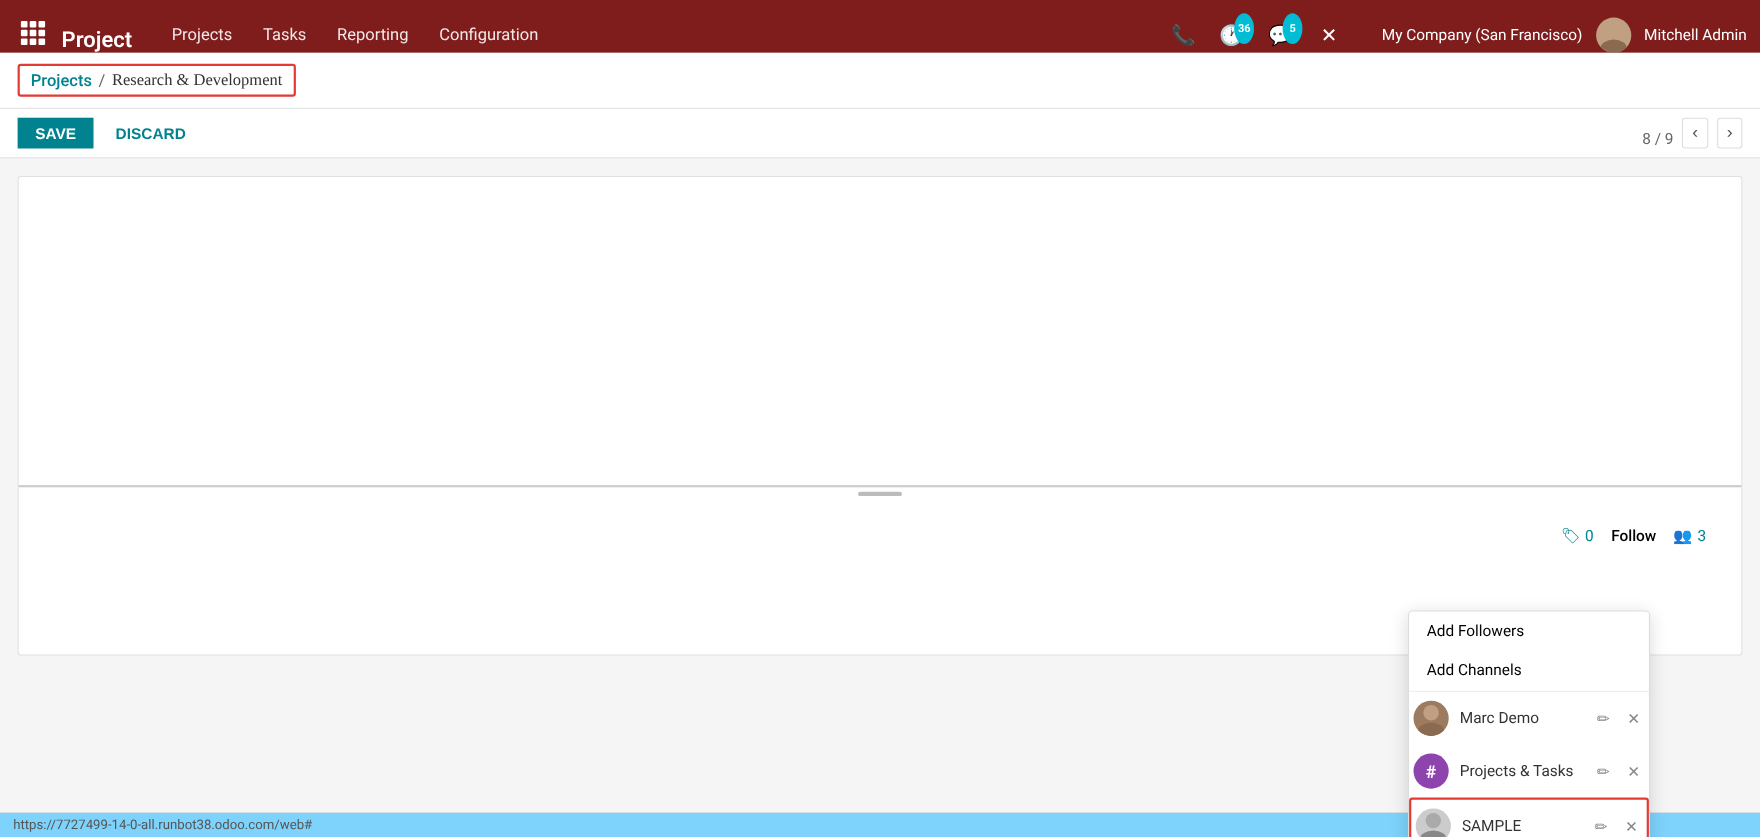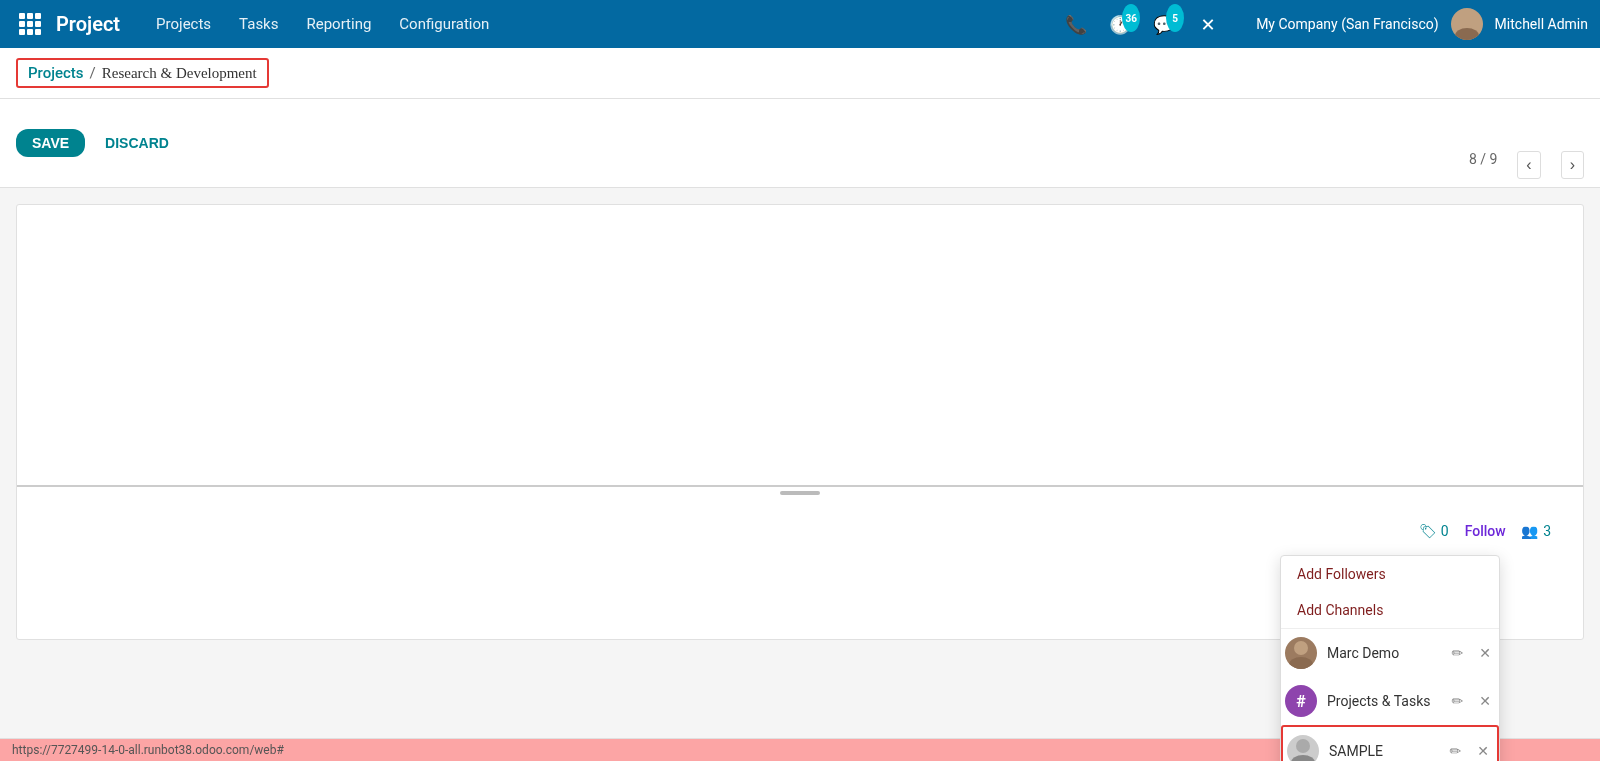--- a/index.html
+++ b/index.html
@@ -1,23 +1,23 @@
 <!DOCTYPE html>
 <html><head>
   <meta charset="utf-8">
   <style>
     * { margin: 0; padding: 0; box-sizing: border-box; }
     body { font-family: -apple-system, BlinkMacSystemFont, 'Segoe UI', Roboto, sans-serif; background: #f5f5f5; font-size: 14px; }
 
     
     .navbar {
-      background: #0369a1;
+      background: #7f1d1d;
       color: white;
       display: flex;
-      align-items: center;
+      align-items: flex-end;
       height: 48px;
       padding: 0 12px;
       gap: 0;
     }
     .navbar-grid-icon {
       display: flex; align-items: center; justify-content: center;
       width: 36px; height: 36px; cursor: pointer; margin-right: 8px;
     }
     .grid-dots {
       display: grid; grid-template-columns: repeat(3, 6px); gap: 2px;
@@ -72,28 +72,28 @@
     .breadcrumb-sep { color: #666; font-size: 15px; }
     .breadcrumb-current { color: #333; font-size: 15px; font-weight: 500; font-family: Liberation Serif, serif; }
 
     
     .toolbar {
       background: white; border-bottom: 1px solid #e0e0e0;
       padding: 8px 16px; display: flex; align-items: center; justify-content: space-between;
     }
     .toolbar-left { display: flex; align-items: center; gap: 8px; }
     .btn-save {
-      background: #00838f; color: white; border: none; border-radius: 12px;
+      background: #00838f; color: white; border: none; border-radius: 0;
       padding: 6px 16px; font-size: 14px; font-weight: 600; cursor: pointer;
     }
     .btn-discard {
       background: transparent; color: #00838f; border: none;
       padding: 6px 12px; font-size: 14px; font-weight: 600; cursor: pointer;
     }
-    .toolbar-right { display: flex; align-items: flex-start; gap: 20px; color: #666; font-size: 14px; margin-top: 44px; }
+    .toolbar-right { display: flex; align-items: flex-end; gap: 8px; color: #666; font-size: 14px; }
     .nav-arrow {
       background: none; border: 1px solid #ddd; border-radius: 3px;
       padding: 4px 8px; cursor: pointer; font-size: 16px; color: #555;
     }
 
     
     .main-content {
       display: flex; flex-direction: column; padding: 0;
       min-height: calc(100vh - 120px);
     }
@@ -112,30 +112,30 @@
     .content-bottom { padding: 16px; min-height: 140px; }
 
     
     .followers-bar {
       display: flex; align-items: center; justify-content: flex-end;
       padding: 8px 16px; gap: 16px;
     }
     .followers-item {
       display: flex; align-items: center; gap: 4px; color: #00838f; cursor: pointer;
     }
-    .follow-btn { color: #6d28d9; font-size: 14px; cursor: pointer; font-weight: 500; }
+    .follow-btn { color: #000000; font-size: 14px; cursor: pointer; font-weight: 500; }
 
     
     .dropdown-popup {
       position: fixed; right: 100px; top: 555px;
       background: white; border: 1px solid #ddd; border-radius: 4px;
       box-shadow: 0 4px 16px rgba(0,0,0,0.15); min-width: 220px; z-index: 1000;
     }
     .dropdown-menu-item {
-      padding: 10px 16px; cursor: pointer; color: #7f1d1d; font-size: 14px;
+      padding: 10px 16px; cursor: pointer; color: #000000; font-size: 14px;
     }
     .dropdown-divider { border: none; border-top: 1px solid #eee; }
     .follower-row {
       display: flex; align-items: center; padding: 8px 4px; gap: 10px;
     }
     .follower-row.highlighted {
       border: 2px solid #e53935; border-radius: 3px;
     }
     .follower-avatar {
       width: 32px; height: 32px; border-radius: 50%; overflow: hidden;
@@ -151,21 +151,21 @@
     .follower-name { flex: 1; font-size: 14px; color: #333; }
     .follower-actions { display: flex; gap: 8px; align-items: center; }
     .follower-action-btn {
       background: none; border: none; cursor: pointer; color: #888; font-size: 14px;
       padding: 2px 4px;
     }
 
     
     .status-bar {
       position: fixed; bottom: 0; left: 0; right: 0;
-      background: #fca5a5; padding: 4px 12px; font-size: 12px; color: #555;
+      background: #7dd3fc; padding: 4px 12px; font-size: 12px; color: #555;
       border-top: 1px solid #e0e0e0;
     }
   </style>
 </head>
 <body>
 
 <nav class="navbar">
   <div class="navbar-grid-icon">
     <div class="grid-dots">
       <div class="grid-dot"></div>

